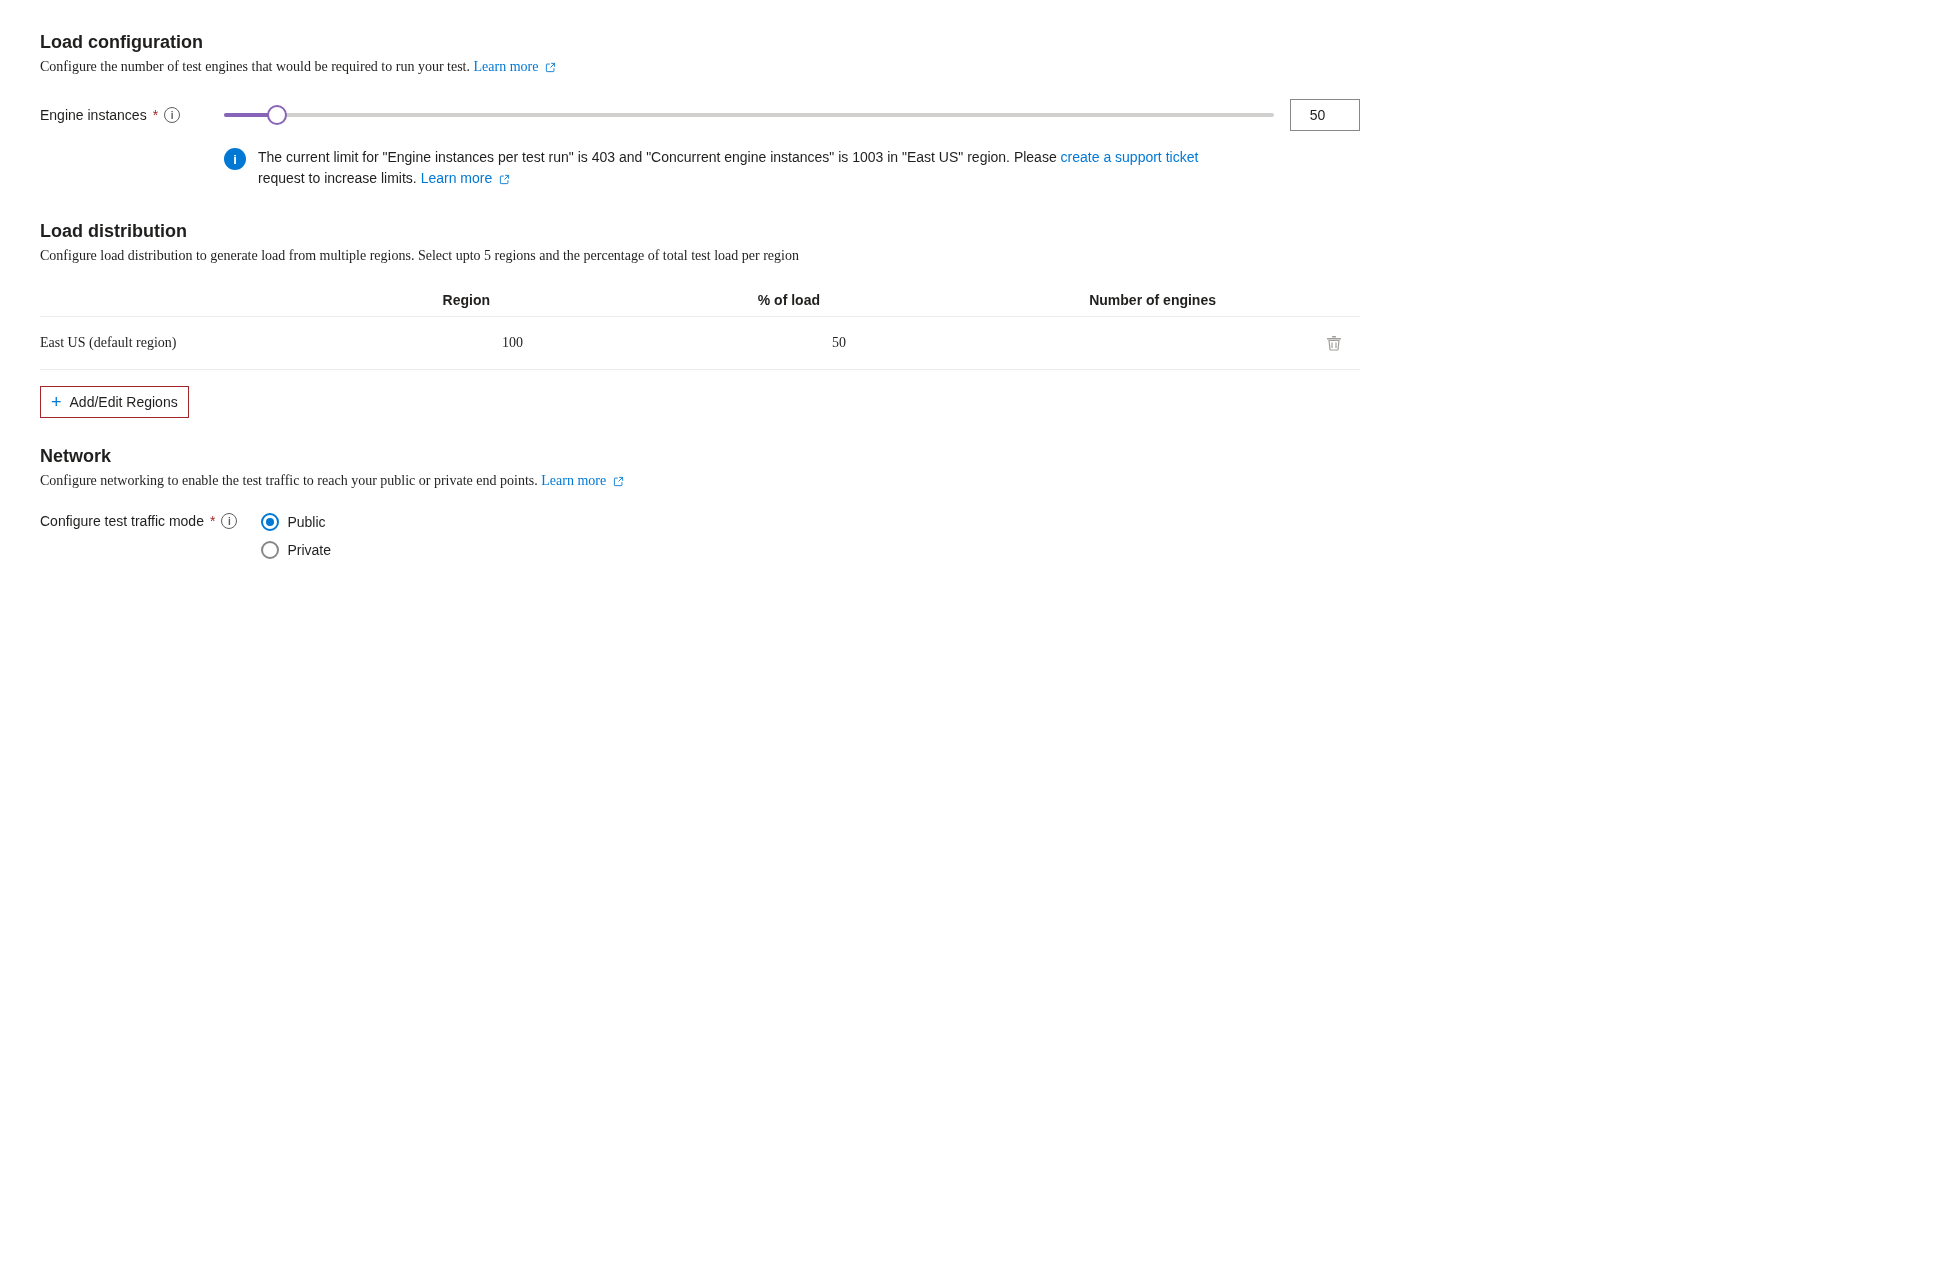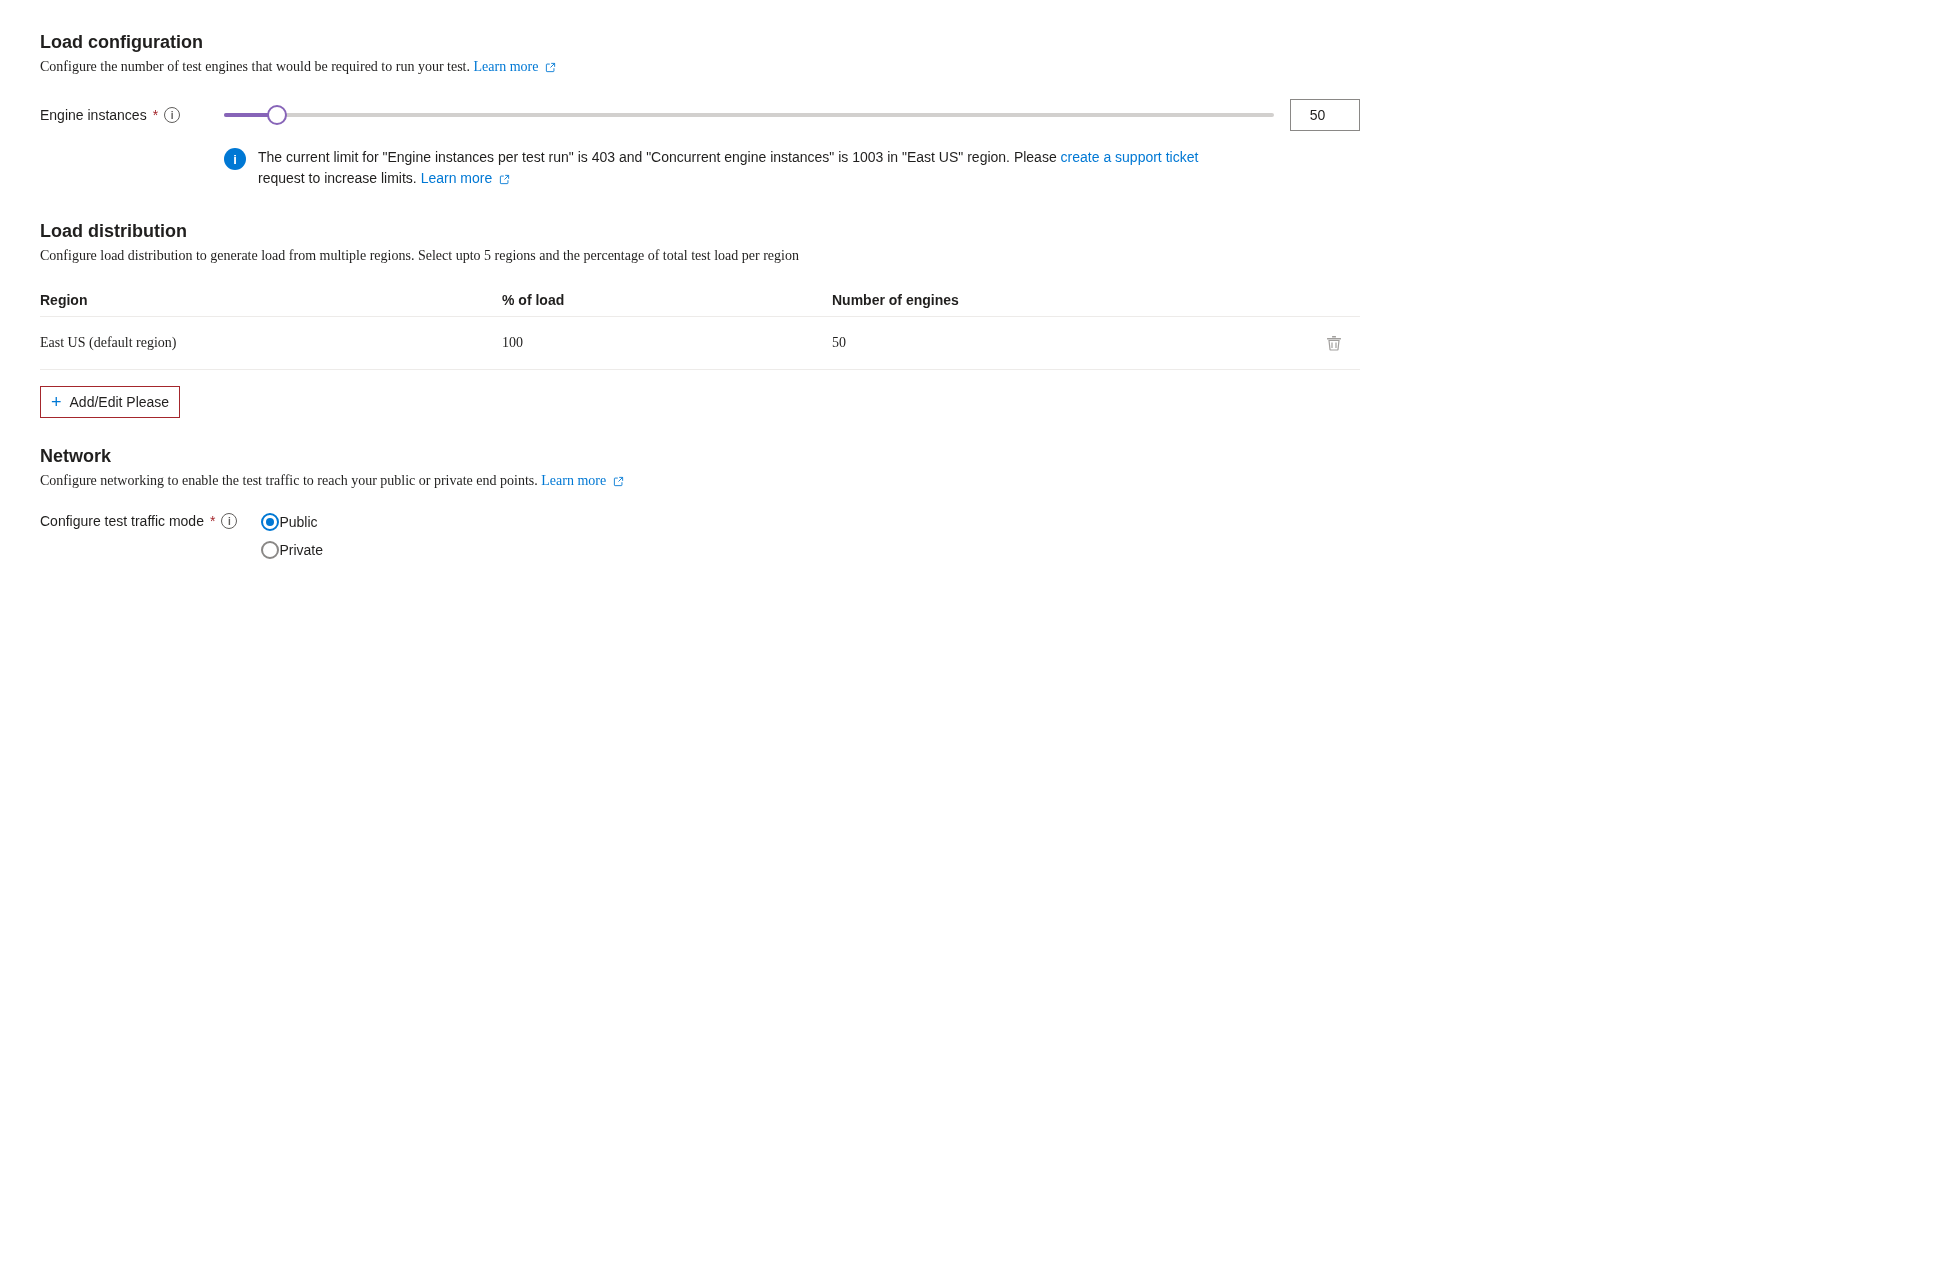--- a/index.html
+++ b/index.html
@@ -145,21 +145,21 @@
       line-height: 1.5;
     }
 
     
     .distribution-table {
       width: 100%;
       border-collapse: collapse;
       margin-bottom: 8px;
     }
     .distribution-table th {
-      text-align: left;
+      text-align: right;
       font-weight: 600;
       font-size: 14px;
       padding: 8px 12px 8px 0;
       color: #201f1e;
       border-bottom: 1px solid #edebe9;
     }
     .distribution-table td {
       padding: 12px 12px 12px 0;
       font-size: 14px;
       color: #201f1e;
@@ -210,20 +210,21 @@
       margin-top: 16px;
     }
     .radio-group {
       display: flex;
       flex-direction: column;
       gap: 10px;
     }
     .radio-option {
       display: flex;
       align-items: center;
+      gap: 8px;
       cursor: pointer;
     }
     .radio-circle {
       width: 18px;
       height: 18px;
       border-radius: 50%;
       border: 2px solid #0078d4;
       display: flex;
       align-items: center;
       justify-content: center;
@@ -326,21 +327,21 @@
             <line x1="10" y1="7.5" x2="10" y2="13" stroke="#a19f9d" stroke-width="1.2"></line>
           </svg>
         </span>
       </td>
     </tr>
       </tbody>
   </table>
 
   <button class="add-regions-btn">
     <span class="plus-icon">+</span>
-    <span>Add/Edit Please</span>
+    <span>Add/Edit Regions</span>
   </button>
 </div>
 
 <div>
   <div class="section-title">Network</div>
   <div class="section-desc">
     <span>Configure networking to enable the test traffic to reach your public or private end points.</span>
     <a class="link">
       <span>Learn more</span>
       <svg class="ext-icon" viewBox="0 0 16 16" fill="none" xmlns="http://www.w3.org/2000/svg">

